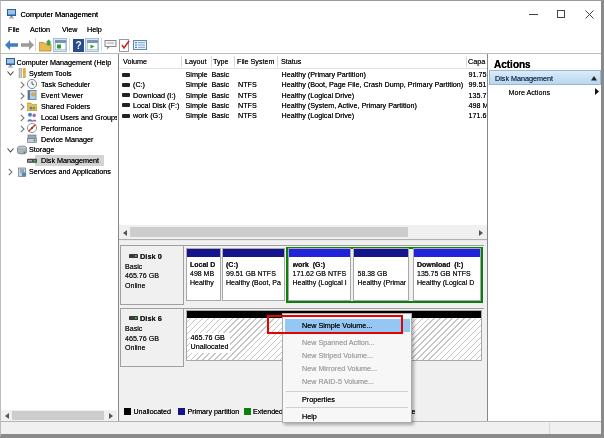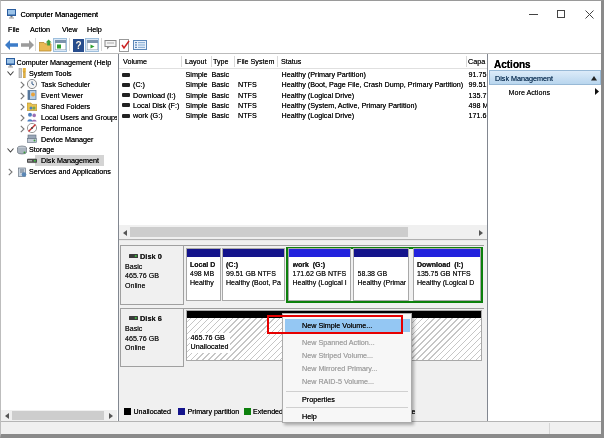--- a/index.html
+++ b/index.html
@@ -412,21 +412,21 @@
   </div>
 
   <div id="statusbar">
     <div class="abs" style="left:548px;top:1px;width:1px;height:11px;background:#d5d5d5;"></div>
   </div>
 
   <div id="ctxmenu">
       <div class="mi" style="top:5.5px;left:2px;width:125px;padding-left:17.5px;background:#94c7f3;color:#111;">New Simple Volume...</div>
       <div class="mi mid" style="top:22px;">New Spanned Action...</div>
       <div class="mi mid" style="top:35px;">New Striped Volume...</div>
-      <div class="mi mid" style="top:48px;">New Mirrored Primary...</div>
+      <div class="mi mid" style="top:48px;">New Mirrored Volume...</div>
       <div class="mi mid" style="top:61px;">New RAID-5 Volume...</div>
       <div class="msep" style="top:77.5px;"></div>
       <div class="mi" style="top:79px;color:#111;">Properties</div>
       <div class="msep" style="top:93.5px;"></div>
       <div class="mi" style="top:96.5px;color:#111;">Help</div>
     </div>
   <div id="redbox"></div>
 </div>
 
 </body></html>

